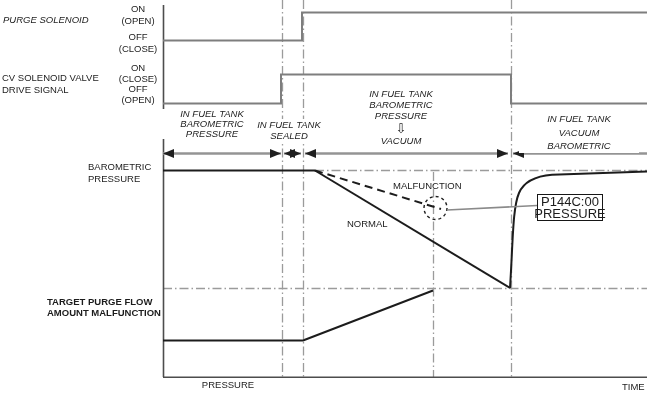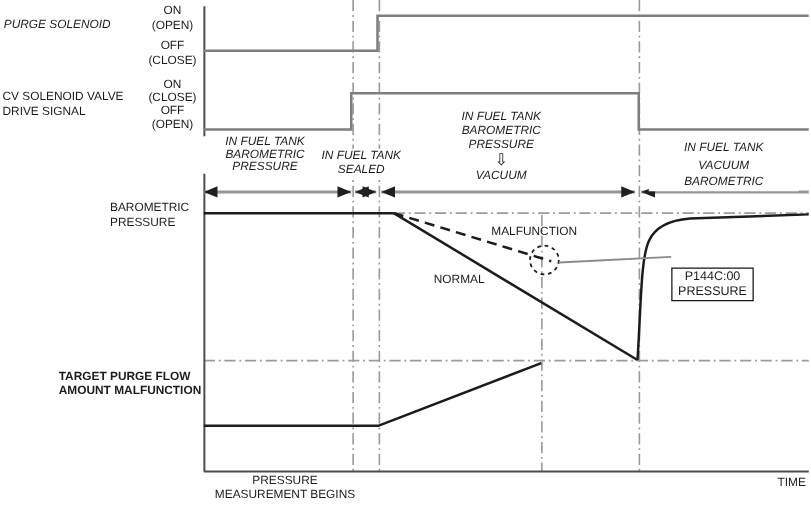--- a/index.html
+++ b/index.html
@@ -14,21 +14,21 @@
   .tline{stroke:#949494;stroke-width:2.4;fill:none;}
   .ah{fill:#1f1f1f;stroke:none;}
   .bold{stroke:#1c1c1c;stroke-width:2;fill:none;stroke-linejoin:round;}
   .mdash{stroke:#1c1c1c;stroke-width:2;fill:none;stroke-dasharray:8 5;}
   .dcirc{stroke:#1c1c1c;stroke-width:1.4;fill:none;stroke-dasharray:3 3;}
   .lead{stroke:#8a8a8a;stroke-width:1.6;fill:none;}
   .phase{position:absolute;font-size:9.5px;text-align:center;background:#fff;font-style:italic;}
   .dn-arrow{font-family:"DejaVu Sans",sans-serif;font-size:13px;line-height:13px;}
   #dtc-box{position:absolute;left:537px;top:194px;width:66px;height:27px;border:1.5px solid #161616;
            box-sizing:border-box;background:#fff;display:flex;flex-direction:column;justify-content:center;
-           align-items:center;font-size:10px;line-height:12px;margin-top:20px;}
+           align-items:center;font-size:13px;line-height:12px;}
 </style>
 </head>
 <body>
 
 <div id="stage">
 
   <svg id="diagram-svg" width="649" height="407" viewBox="0 0 649 407">
 
     <g>
       <path class="vdash" d="M282.5,0 V377"></path>
@@ -126,21 +126,20 @@
   <div class="lbl" style="left:88px;top:161px;line-height:11.5px;">
     <div>BAROMETRIC</div>
     <div>PRESSURE</div>
   </div>
   <div class="lbl" style="left:47px;top:296px;line-height:11px;font-weight:bold;">
     <div>TARGET PURGE FLOW</div>
     <div>AMOUNT MALFUNCTION</div>
   </div>
   <div class="lbl ctr" style="left:153px;top:380px;width:150px;line-height:10.5px;">
     <div>PRESSURE</div>
-    <div>MEASUREMENT BEGINS</div>
   </div>
   <div class="lbl" style="left:622px;top:381px;">
     <span>TIME</span>
   </div>
 
   <div class="lbl" style="left:393px;top:180px;">
     <span>MALFUNCTION</span>
   </div>
   <div class="lbl" style="left:347px;top:218px;">
     <span>NORMAL</span>

